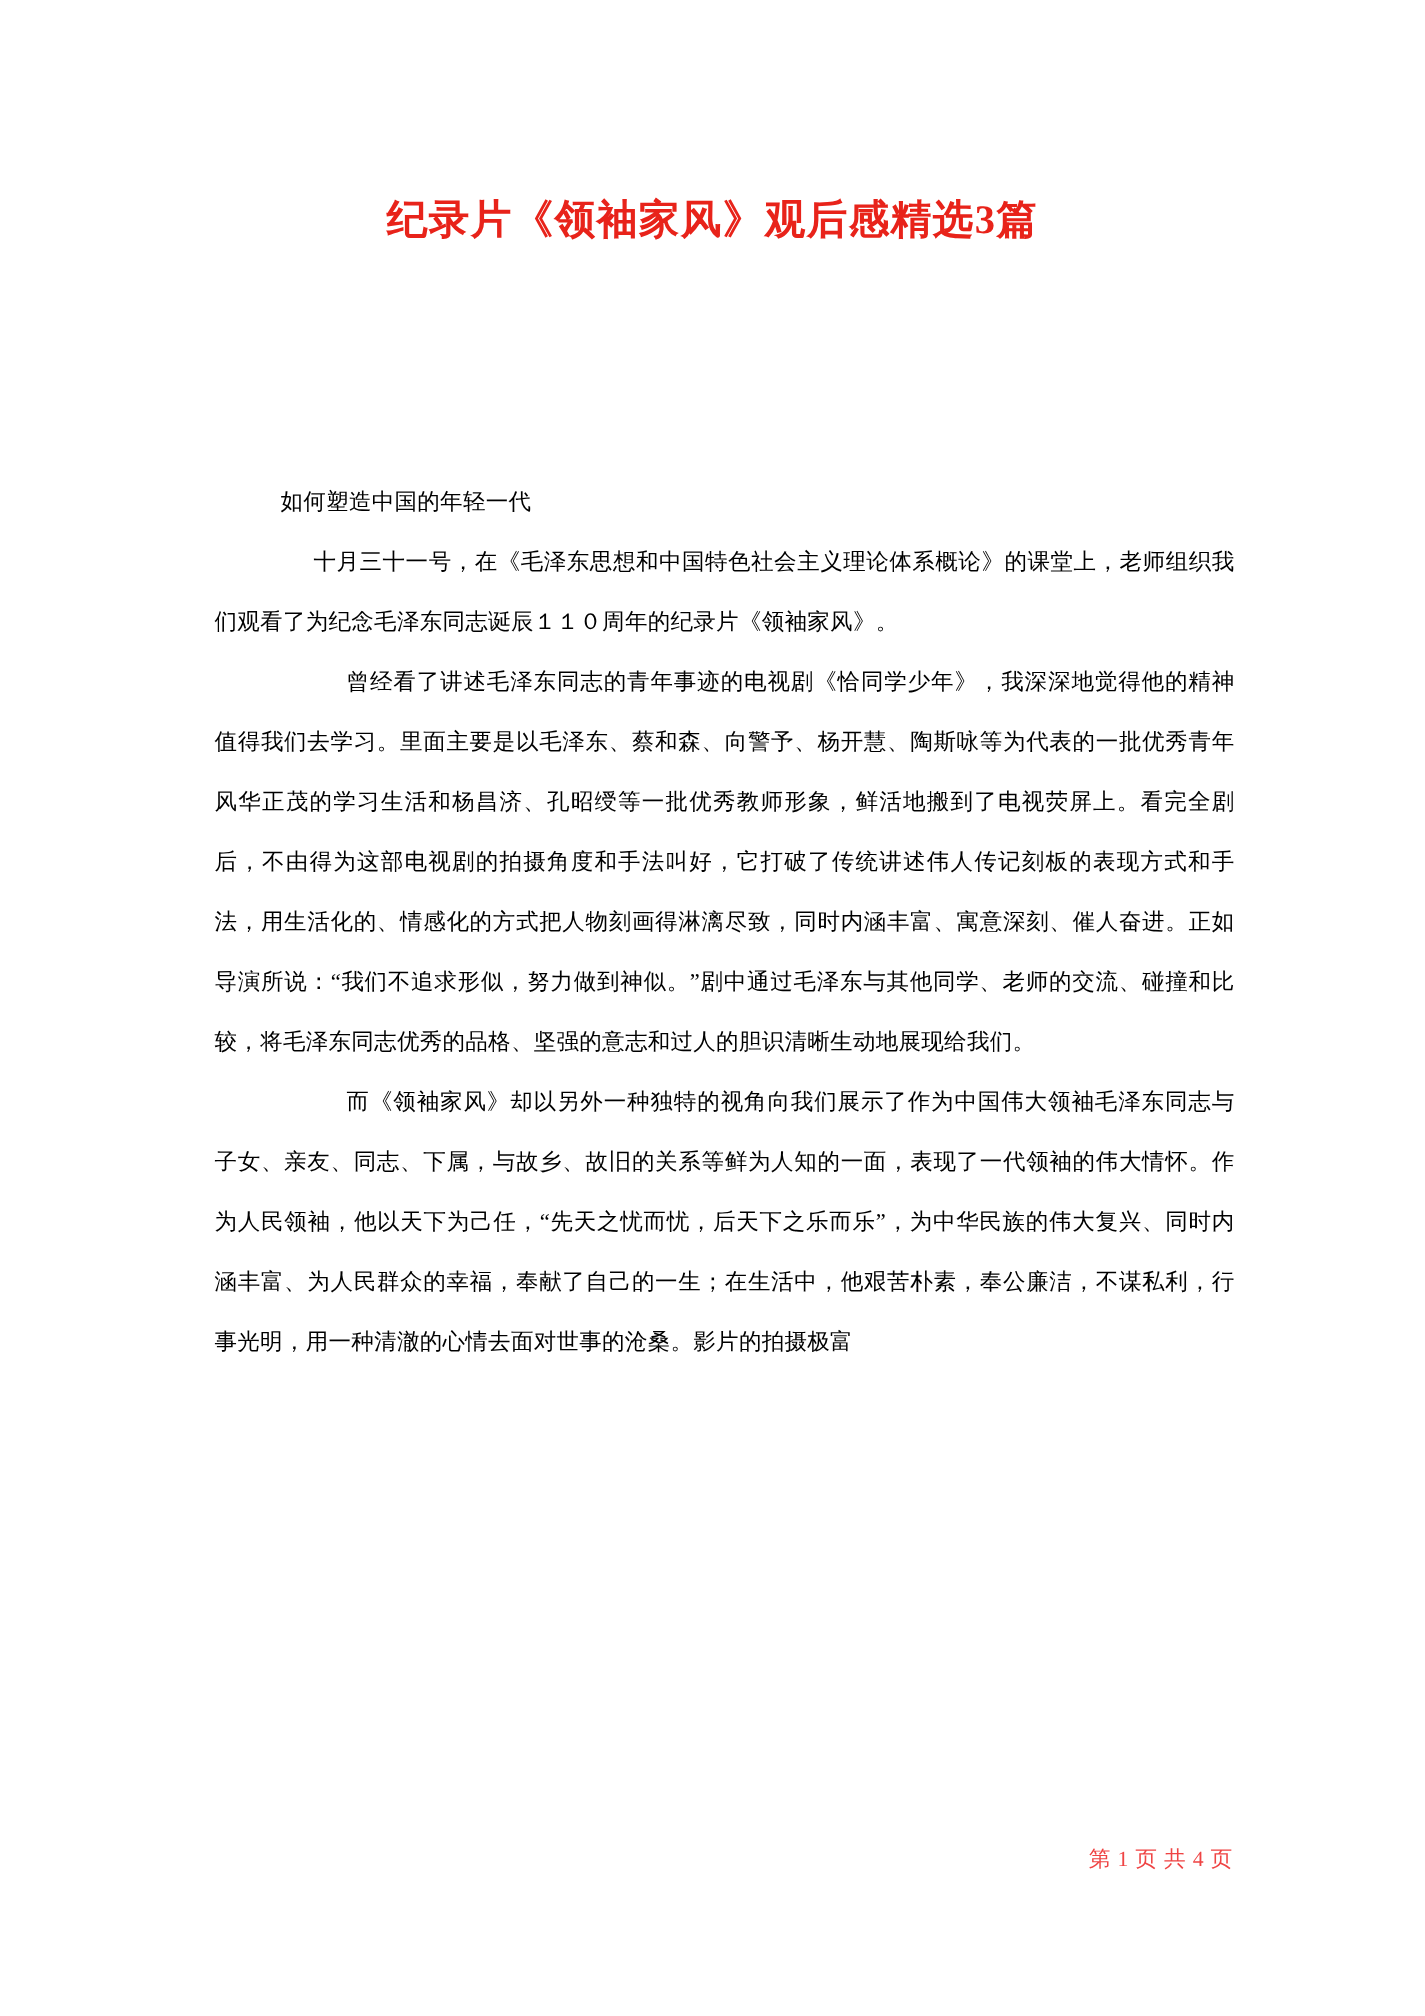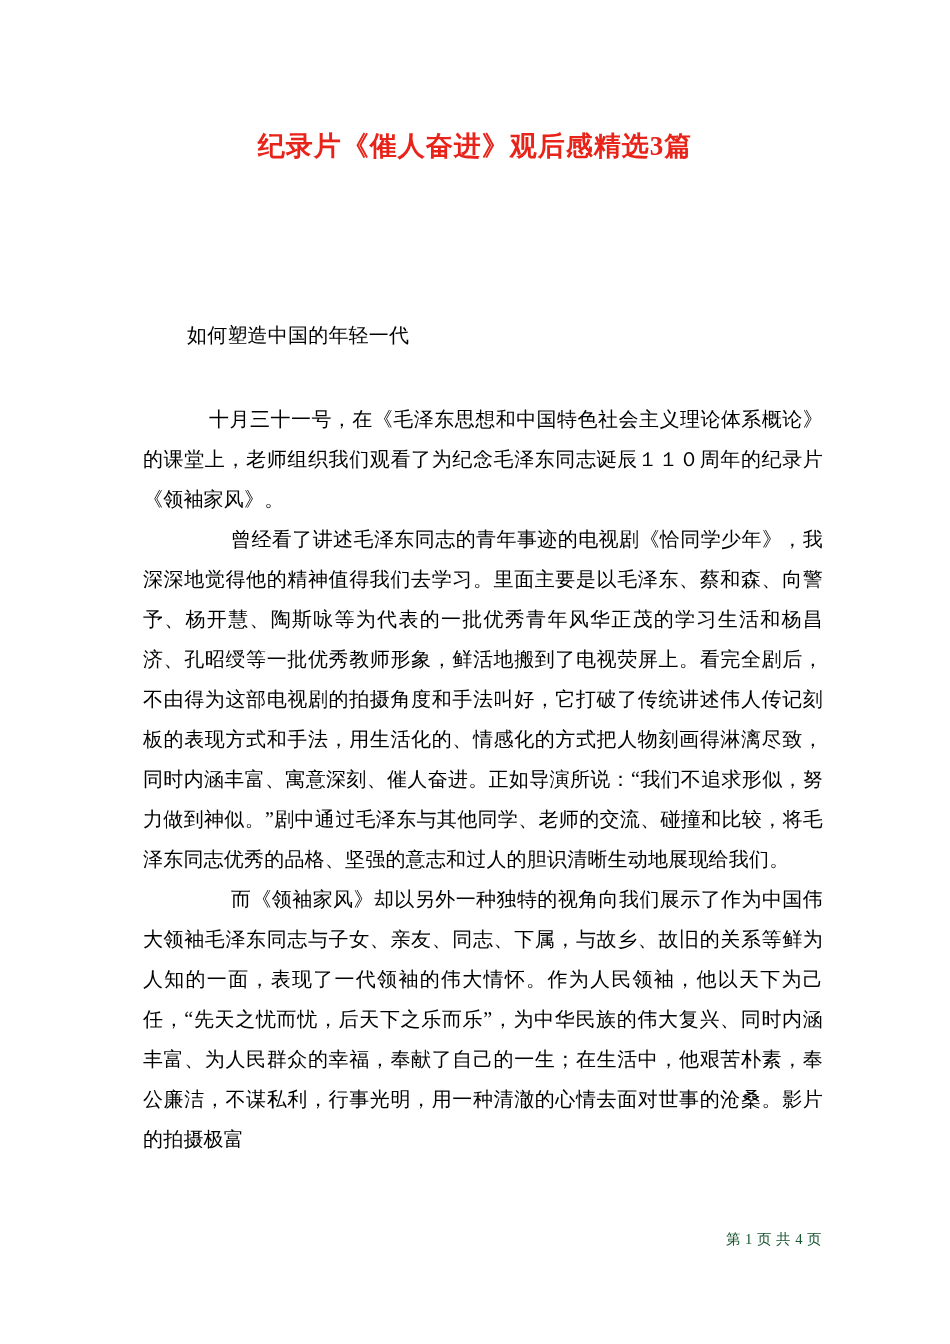--- a/index.html
+++ b/index.html
@@ -34,47 +34,47 @@
     letter-spacing: 1px;
     font-family: "Liberation Serif", "DejaVu Serif", serif;
   }
   .body-block {
     position: absolute;
     top: 315px;
     left: 143px;
     width: 680px;
   }
   .para {
-    font-size: 20px;
+    font-size: 15px;
     line-height: 40px;
     text-align: justify;
     text-justify: inter-ideograph;
     margin: 0 0 0 0;
     letter-spacing: 0.2px;
     color: #000;
   }
   .indent-1 { text-indent: 44px; }
-  .indent-2 { text-indent: 66px; margin-top: 44px; }
+  .indent-2 { text-indent: 66px; }
   .indent-3 { text-indent: 88px; }
   .footer {
     position: absolute;
     right: 128px;
     bottom: 95px;
     font-size: 14.5px;
-    color: #14532d;
+    color: #ef4444;
     letter-spacing: 0.5px;
     font-family: "Liberation Serif", "DejaVu Serif", serif;
   }
 </style>
 </head>
 <body>
 
 <div class="page">
 
-  <div class="doc-title">纪录片《催人奋进》观后感精选3篇</div>
+  <div class="doc-title">纪录片《领袖家风》观后感精选3篇</div>
 
   <div class="body-block">
     <p class="para indent-1">如何塑造中国的年轻一代</p>
     <p class="para indent-2">十月三十一号，在《毛泽东思想和中国特色社会主义理论体系概论》的课堂上，老师组织我们观看了为纪念毛泽东同志诞辰１１０周年的纪录片《领袖家风》。</p>
     <p class="para indent-3">曾经看了讲述毛泽东同志的青年事迹的电视剧《恰同学少年》，我深深地觉得他的精神值得我们去学习。里面主要是以毛泽东、蔡和森、向警予、杨开慧、陶斯咏等为代表的一批优秀青年风华正茂的学习生活和杨昌济、孔昭绶等一批优秀教师形象，鲜活地搬到了电视荧屏上。看完全剧后，不由得为这部电视剧的拍摄角度和手法叫好，它打破了传统讲述伟人传记刻板的表现方式和手法，用生活化的、情感化的方式把人物刻画得淋漓尽致，同时内涵丰富、寓意深刻、催人奋进。正如导演所说：“我们不追求形似，努力做到神似。”剧中通过毛泽东与其他同学、老师的交流、碰撞和比较，将毛泽东同志优秀的品格、坚强的意志和过人的胆识清晰生动地展现给我们。</p>
     <p class="para indent-3">而《领袖家风》却以另外一种独特的视角向我们展示了作为中国伟大领袖毛泽东同志与子女、亲友、同志、下属，与故乡、故旧的关系等鲜为人知的一面，表现了一代领袖的伟大情怀。作为人民领袖，他以天下为己任，“先天之忧而忧，后天下之乐而乐”，为中华民族的伟大复兴、同时内涵丰富、为人民群众的幸福，奉献了自己的一生；在生活中，他艰苦朴素，奉公廉洁，不谋私利，行事光明，用一种清澈的心情去面对世事的沧桑。影片的拍摄极富</p>
   </div>
 
   <div class="footer">第 1 页 共 4 页</div>
 

